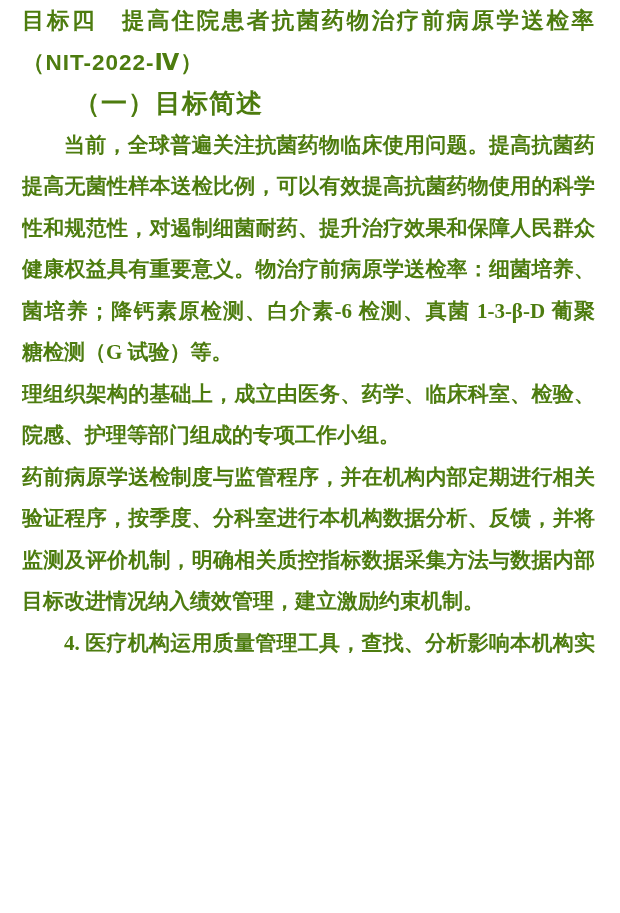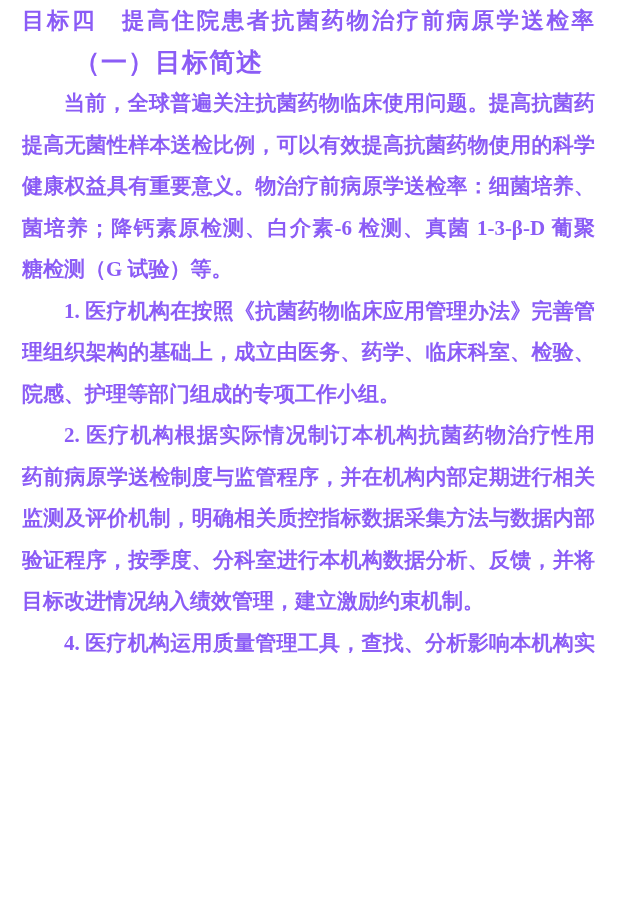--- a/index.html
+++ b/index.html
@@ -16,21 +16,21 @@
   .page {
     width: 620px;
     height: 913px;
     background: #ffffff;
     box-sizing: border-box;
   }
   .doc {
     box-sizing: border-box;
     width: 620px;
     padding: 0 25px 0 22px;
-    color: #8b5cf6;
+    color: #4d7c0f;
   }
   .line {
     font-size: 21px;
     line-height: 41.5px;
     height: 41.5px;
     overflow: hidden;
   }
   .line.just {
     text-align: justify;
     text-align-last: justify;
@@ -52,29 +52,29 @@
   .line.body {
     font-weight: 700;
   }
 </style>
 </head>
 <body>
 
 <div class="page">
   <div class="doc" id="doc">
       <div class="line title just">目标四　提高住院患者抗菌药物治疗前病原学送检率</div>
+      <div class="line title">（NIT-2022-Ⅳ）</div>
       <div class="line heading indent">（一）目标简述</div>
       <div class="line body indent just">当前，全球普遍关注抗菌药物临床使用问题。提高抗菌药</div>
       <div class="line body just">提高无菌性样本送检比例，可以有效提高抗菌药物使用的科学</div>
+      <div class="line body just">性和规范性，对遏制细菌耐药、提升治疗效果和保障人民群众</div>
       <div class="line body just">健康权益具有重要意义。物治疗前病原学送检率：细菌培养、真</div>
       <div class="line body just">菌培养；降钙素原检测、白介素-6 检测、真菌 1-3-β-D 葡聚</div>
       <div class="line body">糖检测（G 试验）等。</div>
-      <div class="line body indent just">1. 医疗机构在按照《抗菌药物临床应用管理办法》完善管</div>
       <div class="line body just">理组织架构的基础上，成立由医务、药学、临床科室、检验、</div>
       <div class="line body">院感、护理等部门组成的专项工作小组。</div>
-      <div class="line body indent just">2. 医疗机构根据实际情况制订本机构抗菌药物治疗性用</div>
       <div class="line body just">药前病原学送检制度与监管程序，并在机构内部定期进行相关</div>
+      <div class="line body just">验证程序，按季度、分科室进行本机构数据分析、反馈，并将</div>
       <div class="line body just">监测及评价机制，明确相关质控指标数据采集方法与数据内部</div>
-      <div class="line body just">验证程序，按季度、分科室进行本机构数据分析、反馈，并将</div>
       <div class="line body">目标改进情况纳入绩效管理，建立激励约束机制。</div>
       <div class="line body indent just">4. 医疗机构运用质量管理工具，查找、分析影响本机构实</div>
     </div>
 </div>
 
 </body></html>

